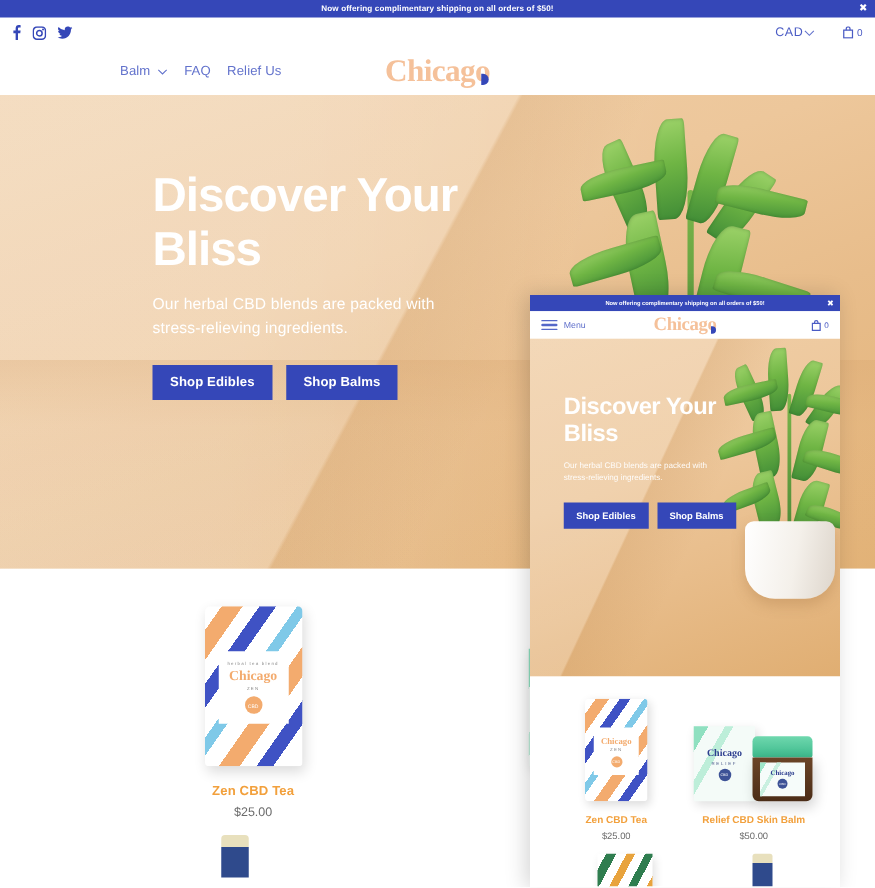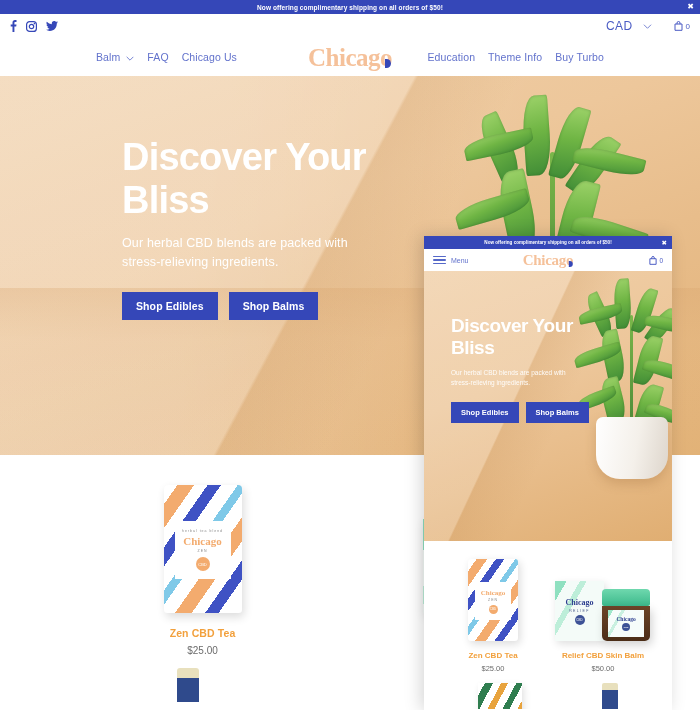--- a/index.html
+++ b/index.html
@@ -26,21 +26,21 @@
 
   
   .utility {
     height: 24px; background: #fff;
     display: flex; align-items: center; justify-content: space-between;
     padding: 0 10px;
   }
   .social { display: flex; align-items: center; gap: 9px; }
   .social svg { display:block; }
   .util-right { display: flex; align-items: center; gap: 22px; }
-  .currency { display: flex; align-items: center; gap: 10px; color:#4a5bc4; font-size: 12px; letter-spacing:.4px;justify-content:center;}
+  .currency { display: flex; align-items: center; gap: 0; color:#4a5bc4; font-size: 10px; letter-spacing:.4px;justify-content:center;}
   .chev { width: 9px; height: 5px; }
   .cart { display:flex; align-items:center; gap:3px; color:#4a5bc4; font-size:8px;}
 
   
   .mainnav {
     height: 38px; background:#fff;
     display:flex; align-items:center; justify-content:space-between;
     padding: 0 96px;
     position: relative;
   }
@@ -321,33 +321,28 @@
 
   <div class="mainnav">
     <div class="nav-group">
       <span class="nav-link">
         <span>Balm</span>
         <svg class="mini-chev" width="8" height="5" viewBox="0 0 12 7">
             <path d="M1 1l5 5 5-5" fill="none" stroke="#6272cc" stroke-width="1.3"></path>
           </svg>
       </span>
       <span class="nav-link">FAQ</span>
-      <span class="nav-link">Chicago Us</span>
+      <span class="nav-link">Relief Us</span>
     </div>
 
     <div class="logo">
       <span>Chicag</span>
         <span class="dot-o">o</span>
     </div>
 
-    <div class="nav-group">
-      <span class="nav-link">Education</span>
-      <span class="nav-link">Theme Info</span>
-      <span class="nav-link">Buy Turbo</span>
-    </div>
   </div>
 
   <div class="hero">
     <div class="sunshade"></div>
     <div class="floorline"></div>
 
     <div class="plant">
       <div class="leafgrp">
         <div class="stem"></div>
         <div class="leaf" style="left:104px;top:8px;width:26px;height:80px;transform:rotate(-4deg)"></div>

